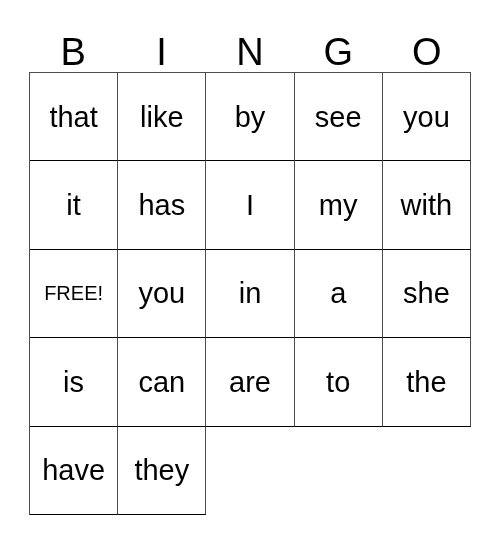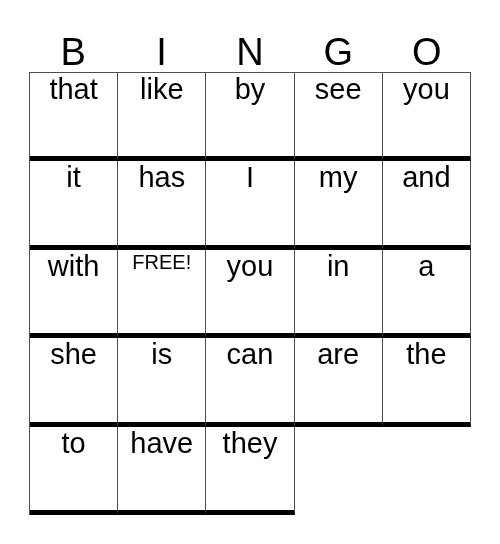--- a/index.html
+++ b/index.html
@@ -58,22 +58,23 @@
     border-left: 1px solid #4d4d4d;
     display: grid;
     grid-template-columns: repeat(5, 1fr);
     grid-template-rows: repeat(5, 1fr);
     background: #ffffff;
   }
 
   .bingo-cell {
     box-sizing: border-box;
     border-right: 1px solid #4d4d4d;
-    border-bottom: 5px solid #000000;
+    border-bottom: 1px solid #000000;
     display: flex;
+    align-items: center;
     justify-content: center;
     background: #ffffff;
     overflow: hidden;
     padding: 0 2px;
   }
 
   .cell-text {
     font-size: 29px;
     line-height: 32px;
     font-weight: 400;
@@ -124,23 +125,20 @@
     </div>
     <div class="bingo-cell">
       <span class="cell-text">has</span>
     </div>
     <div class="bingo-cell">
       <span class="cell-text">I</span>
     </div>
     <div class="bingo-cell">
       <span class="cell-text">my</span>
     </div>
-    <div class="bingo-cell">
-      <span class="cell-text">and</span>
-    </div>
 
     <div class="bingo-cell">
       <span class="cell-text">with</span>
     </div>
     <div class="bingo-cell free">
       <span class="cell-text">FREE!</span>
     </div>
     <div class="bingo-cell">
       <span class="cell-text">you</span>
     </div>
@@ -158,24 +156,24 @@
       <span class="cell-text">is</span>
     </div>
     <div class="bingo-cell">
       <span class="cell-text">can</span>
     </div>
     <div class="bingo-cell">
       <span class="cell-text">are</span>
     </div>
 
     <div class="bingo-cell">
-      <span class="cell-text">the</span>
+      <span class="cell-text">to</span>
     </div>
     <div class="bingo-cell">
-      <span class="cell-text">to</span>
+      <span class="cell-text">the</span>
     </div>
     <div class="bingo-cell">
       <span class="cell-text">have</span>
     </div>
     <div class="bingo-cell">
       <span class="cell-text">they</span>
     </div>
 
   </div>
 </div>

